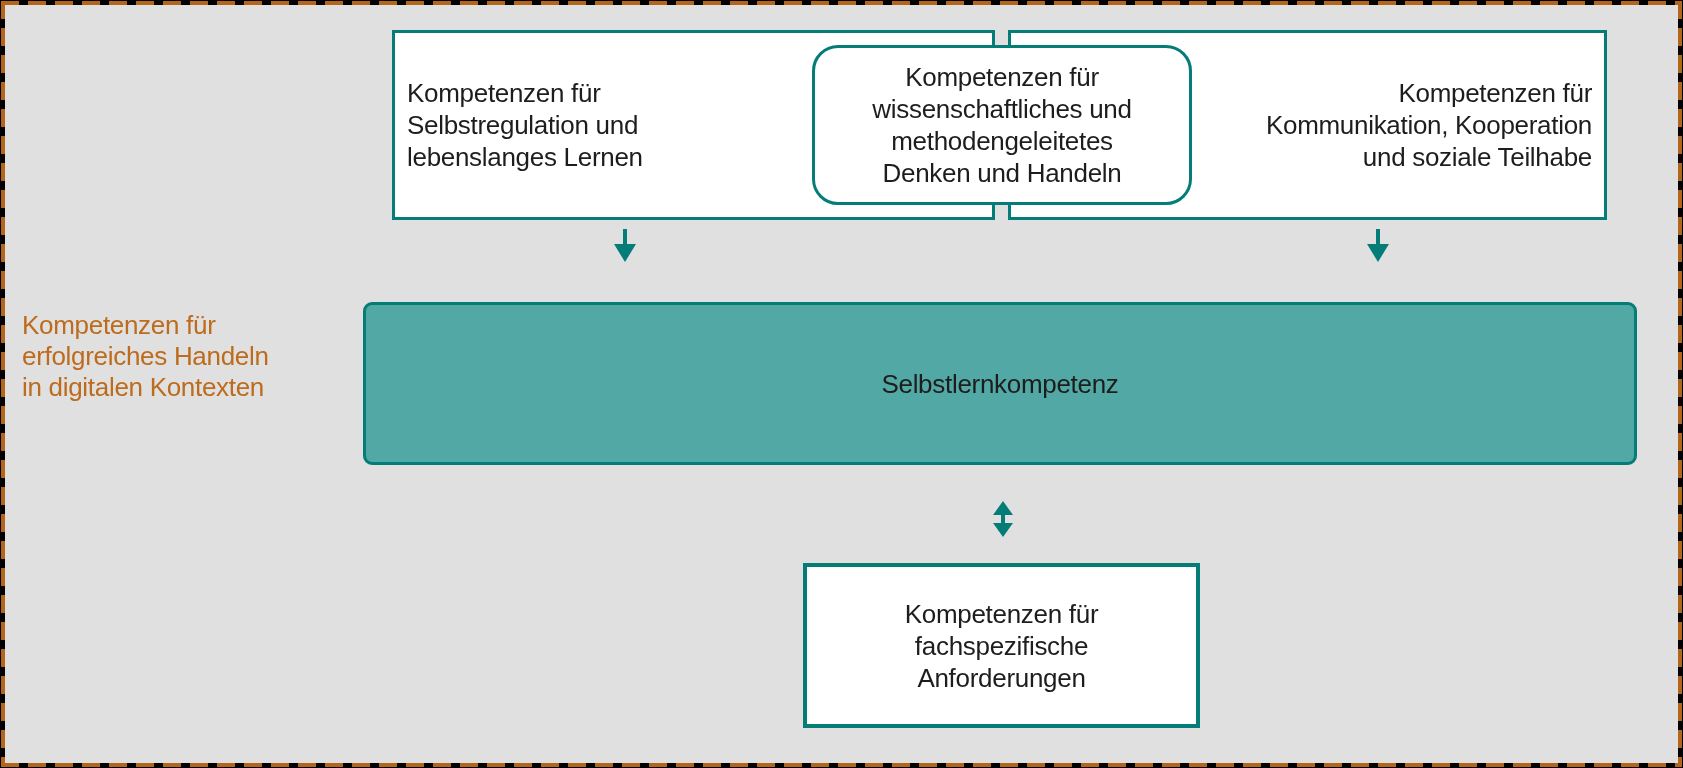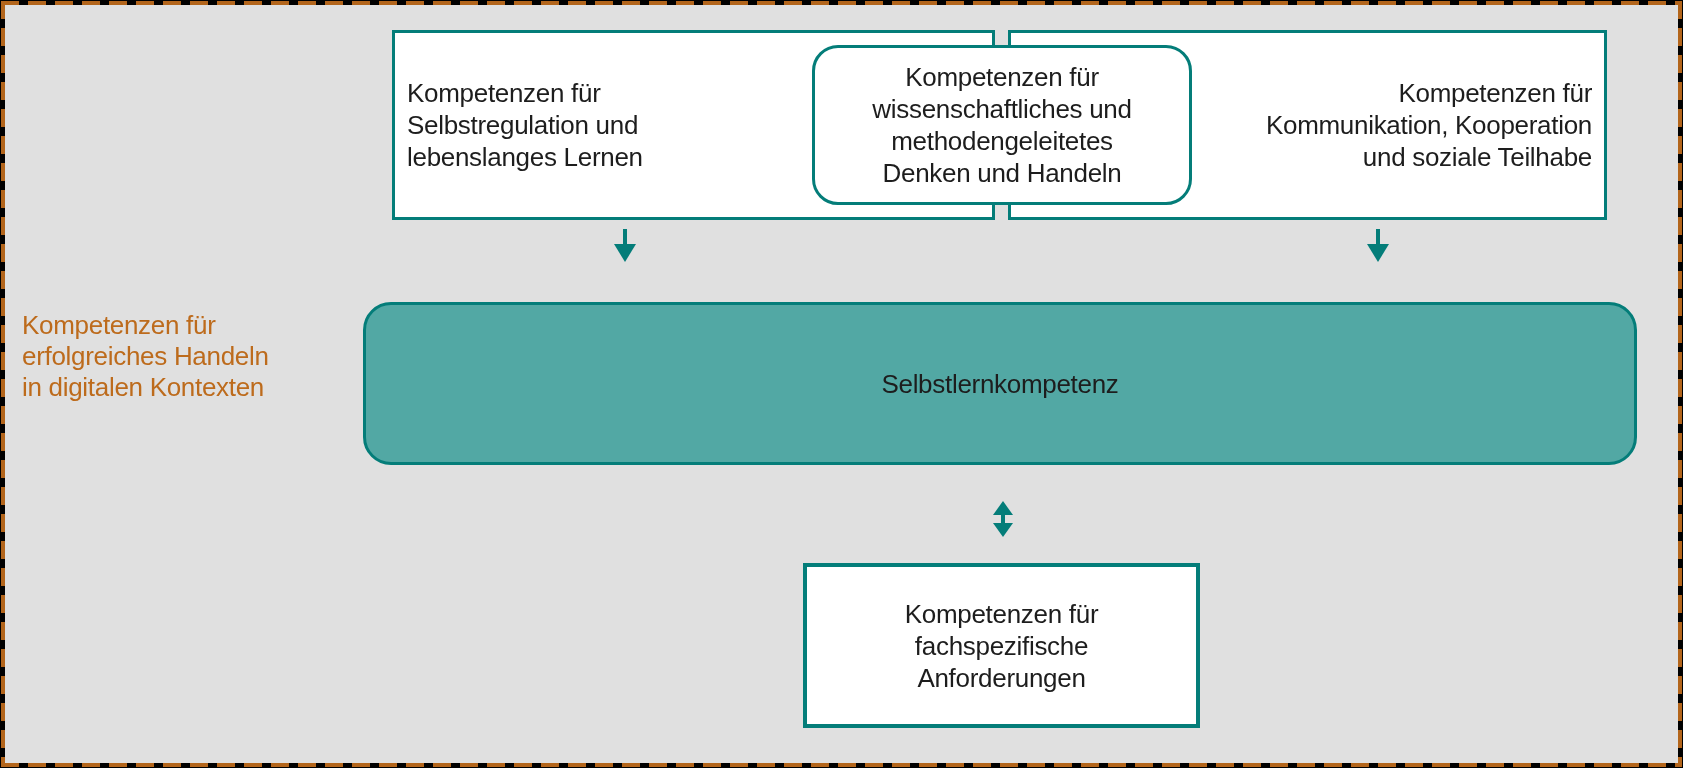--- a/index.html
+++ b/index.html
@@ -44,21 +44,21 @@
     justify-content:flex-end;text-align:right;padding-right:12px;
   }
   .box-center{
     left:812px;top:45px;width:380px;height:160px;
     border-radius:26px;
     justify-content:center;text-align:center;
     z-index:3;
   }
   .box-teal{
     left:363px;top:302px;width:1274px;height:163px;
-    border-radius:28px;
+    border-radius:9px;
     background:#52a8a4;
     justify-content:center;text-align:center;
   }
   .box-bottom{
     left:803px;top:563px;width:397px;height:165px;
     border-width:4px;
     justify-content:center;text-align:center;
   }
   .side-label{
     position:absolute;left:22px;top:310px;width:320px;

